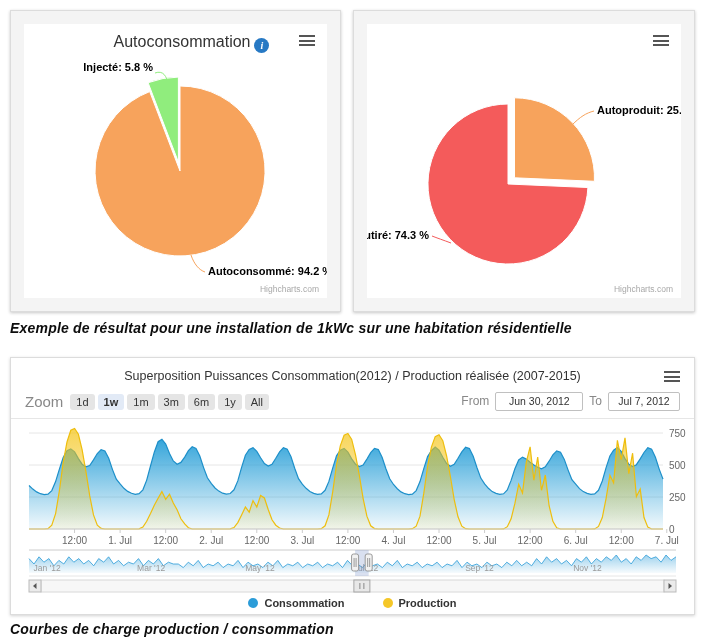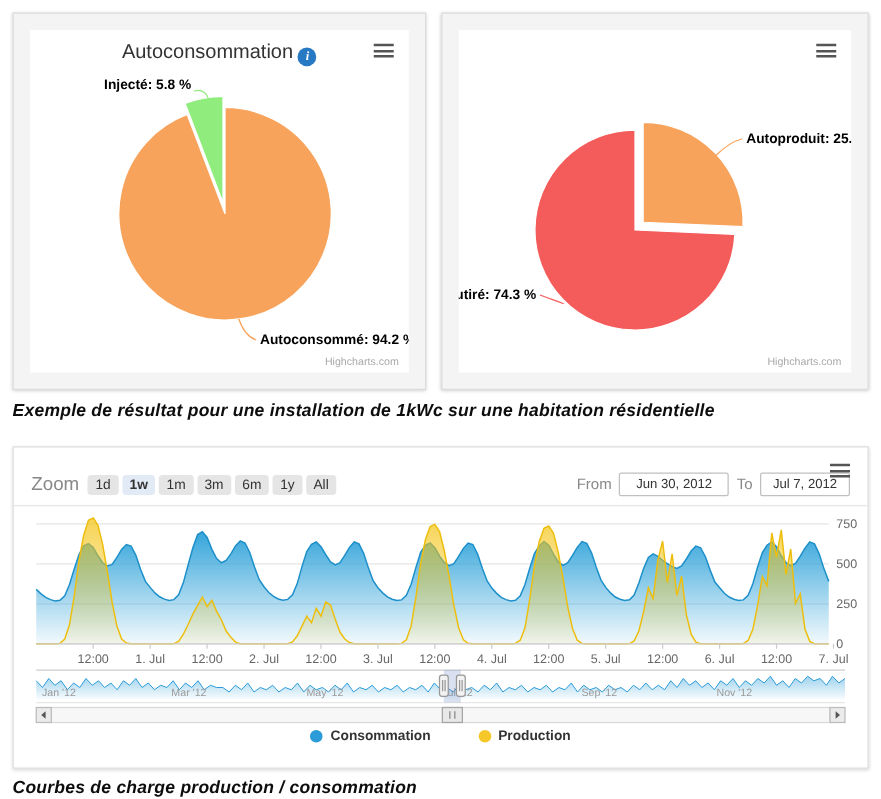--- a/index.html
+++ b/index.html
@@ -10,21 +10,21 @@
   }
   .pies-row{display:flex;gap:12px;padding:10px 10px 0 10px;}
   .pie-card{
     background:#f4f4f4;border:1px solid #dcdcdc;box-shadow:0 1px 3px rgba(0,0,0,.22);
     height:302px;box-sizing:border-box;padding:13px;
   }
   .pie-card.left{width:331px}
   .pie-card.right{width:342px}
   .pie-inner{background:#fff;height:100%;position:relative;}
   .pie-title{
-    position:absolute;top:9px;left:0;width:100%;text-align:center;
+    position:absolute;top:9px;left:16px;width:100%;text-align:center;
     font-size:16px;color:#333;z-index:2;
   }
   .info-icon{
     display:inline-block;width:15px;height:15px;border-radius:50%;
     background:#2779c4;color:#fff;font-size:10px;font-weight:bold;
     line-height:15px;text-align:center;vertical-align:-2px;margin-left:4px;
     font-family:"Liberation Serif",serif;font-style:italic;
   }
   .burger{position:absolute;top:11px;right:12px;width:16px;cursor:pointer;z-index:3;}
   .burger i{display:block;height:2px;background:#555;margin-bottom:2.5px;}
@@ -107,20 +107,21 @@
         </svg>
       <div class="credit">Highcharts.com</div>
     </div>
   </div>
 
 </div>
 
 <div class="caption">Exemple de résultat pour une installation de 1kWc sur une habitation résidentielle</div>
 
 <div class="stock-card">
+  <div class="stock-title">Superposition Puissances Consommation(2012) / Production réalisée (2007-2015)</div>
   <div class="burger" style="top:13px;right:14px">
       <i></i>
       <i></i>
       <i></i>
     </div>
 
   <div class="controls">
     <span class="zoom-label">Zoom</span>
     <span id="zoom-buttons"><span class="zbtn">1d</span><span class="zbtn sel">1w</span><span class="zbtn">1m</span><span class="zbtn">3m</span><span class="zbtn">6m</span><span class="zbtn">1y</span><span class="zbtn">All</span></span>
     <span class="range">

